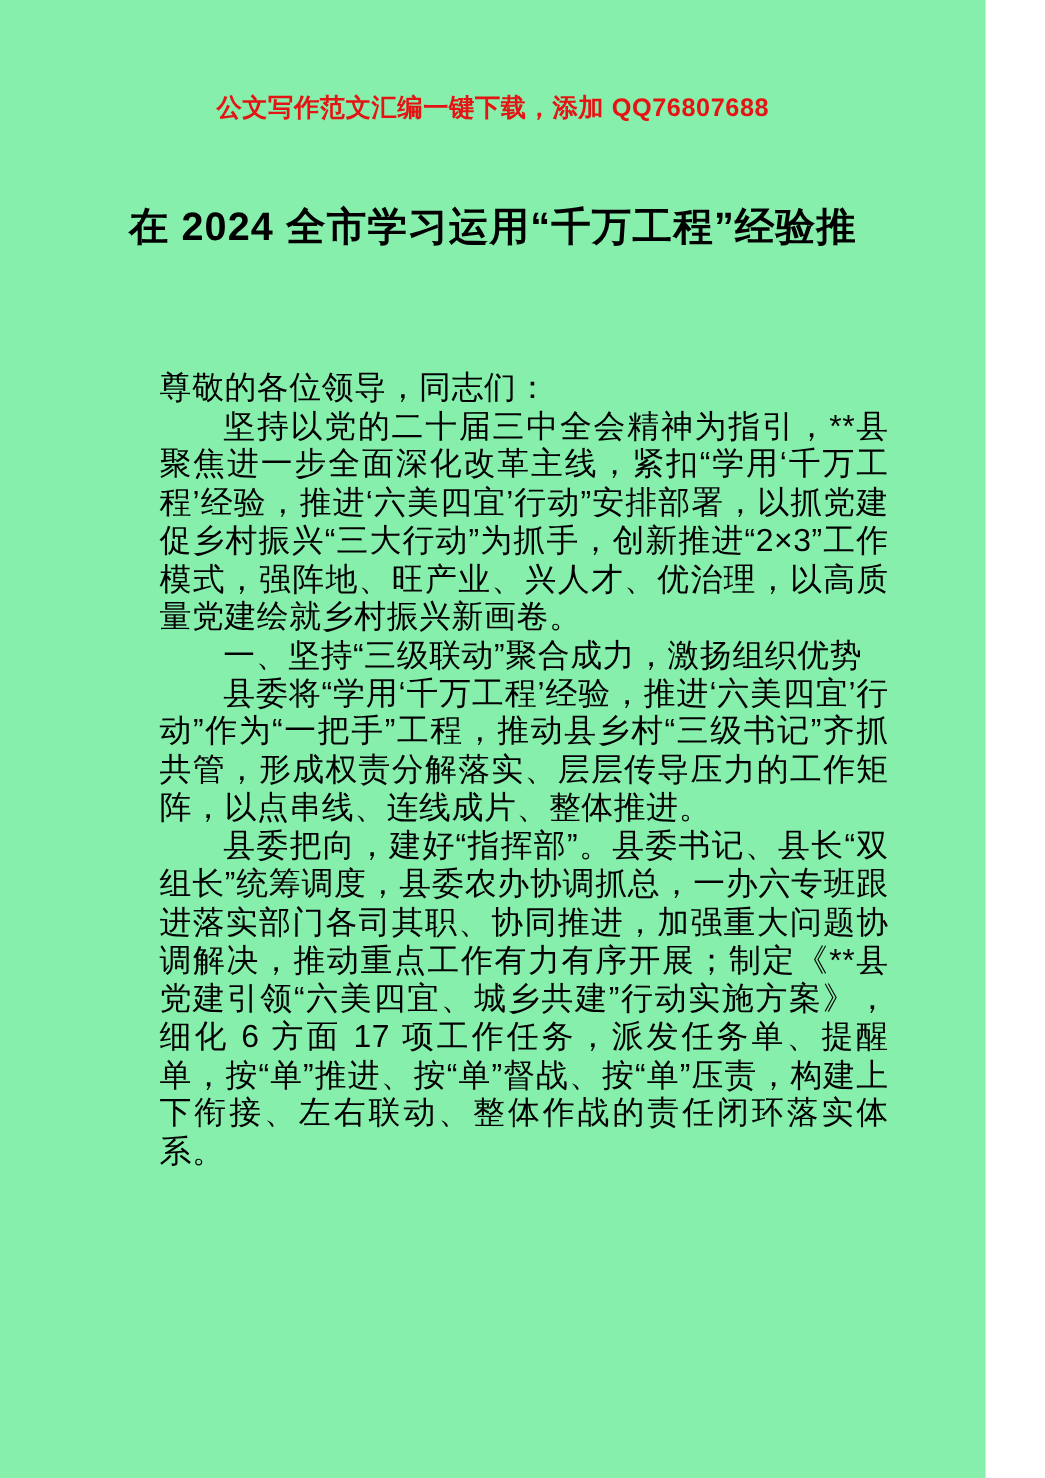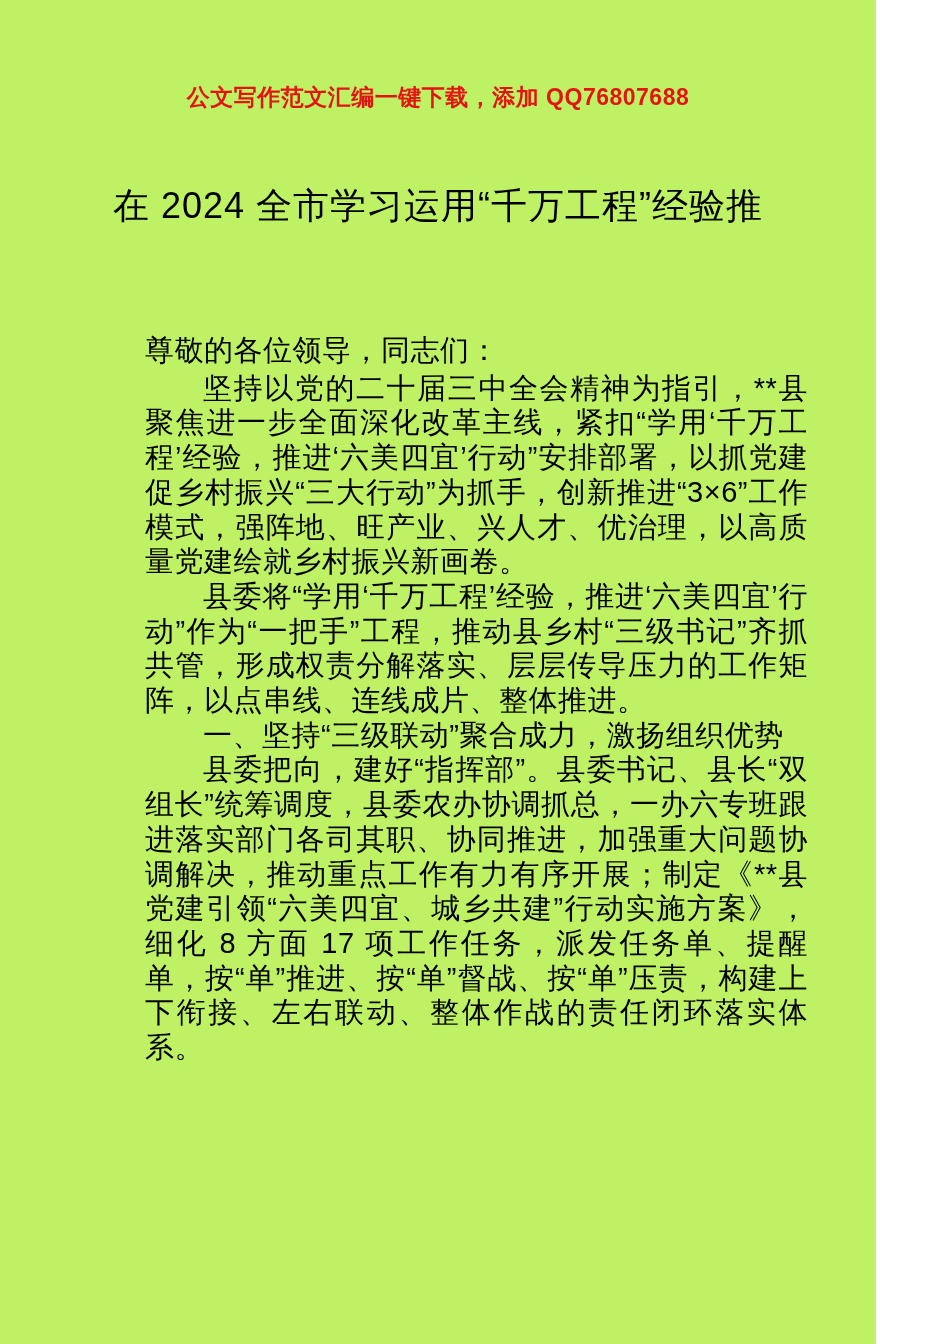--- a/index.html
+++ b/index.html
@@ -2,47 +2,46 @@
 <html><head>
 <meta charset="utf-8">
 <style>
   html, body {
     margin: 0;
     padding: 0;
     background: #ffffff;
   }
   .page {
     position: relative;
-    width: 832px;
+    width: 896px;
     height: 1344px;
-    background: #bef264;
+    background: #86efac;
     overflow: hidden;
     font-family: "Liberation Sans", "DejaVu Sans", sans-serif;
     color: #000000;
-    padding-left: 44px;
   }
   .promo {
     position: absolute;
     top: 82px;
     left: 0;
     right: 0;
     text-align: center;
     font-size: 23px;
     font-weight: bold;
     letter-spacing: 0.5px;
   }
   .doc-title {
     position: absolute;
     top: 170px;
     left: 80px;
     right: 80px;
     margin: 0;
     text-align: center;
     font-size: 36px;
-    font-weight: normal;
+    font-weight: bold;
     line-height: 71px;
     letter-spacing: 1px;
   }
   .doc-title .title-line {
     display: block;
     white-space: nowrap;
   }
   .doc-body {
     position: absolute;
     top: 336px;
@@ -52,21 +51,20 @@
     line-height: 34.7px;
     text-align: justify;
     letter-spacing: 0.5px;
   }
   .doc-body p {
     margin: 0;
     padding: 0;
   }
   .salutation {
     text-indent: 0;
-    font-family: Liberation Mono, monospace;
   }
   .para {
     text-indent: 2em;
   }
   .para.heading {
     text-indent: 2em;
   }
 </style>
 </head>
 <body>
@@ -75,20 +73,20 @@
 
   <div class="promo" style="color: rgb(229, 20, 20);">公文写作范文汇编一键下载，添加 QQ76807688</div>
 
   <h1 class="doc-title">
     <span class="title-line">在 2024 全市学习运用“千万工程”经验推</span>
   </h1>
 
   <div class="doc-body">
     <p class="salutation">尊敬的各位领导，同志们：</p>
     <div>
-        <p class="para body">坚持以党的二十届三中全会精神为指引，**县聚焦进一步全面深化改革主线，紧扣“学用‘千万工程’经验，推进‘六美四宜’行动”安排部署，以抓党建促乡村振兴“三大行动”为抓手，创新推进“3×6”工作模式，强阵地、旺产业、兴人才、优治理，以高质量党建绘就乡村振兴新画卷。</p>
+        <p class="para body">坚持以党的二十届三中全会精神为指引，**县聚焦进一步全面深化改革主线，紧扣“学用‘千万工程’经验，推进‘六美四宜’行动”安排部署，以抓党建促乡村振兴“三大行动”为抓手，创新推进“2×3”工作模式，强阵地、旺产业、兴人才、优治理，以高质量党建绘就乡村振兴新画卷。</p>
+        <p class="para heading">一、坚持“三级联动”聚合成力，激扬组织优势</p>
         <p class="para body">县委将“学用‘千万工程’经验，推进‘六美四宜’行动”作为“一把手”工程，推动县乡村“三级书记”齐抓共管，形成权责分解落实、层层传导压力的工作矩阵，以点串线、连线成片、整体推进。</p>
-        <p class="para heading">一、坚持“三级联动”聚合成力，激扬组织优势</p>
-        <p class="para body">县委把向，建好“指挥部”。县委书记、县长“双组长”统筹调度，县委农办协调抓总，一办六专班跟进落实部门各司其职、协同推进，加强重大问题协调解决，推动重点工作有力有序开展；制定《**县党建引领“六美四宜、城乡共建”行动实施方案》，细化 8 方面 17 项工作任务，派发任务单、提醒单，按“单”推进、按“单”督战、按“单”压责，构建上下衔接、左右联动、整体作战的责任闭环落实体系。</p>
+        <p class="para body">县委把向，建好“指挥部”。县委书记、县长“双组长”统筹调度，县委农办协调抓总，一办六专班跟进落实部门各司其职、协同推进，加强重大问题协调解决，推动重点工作有力有序开展；制定《**县党建引领“六美四宜、城乡共建”行动实施方案》，细化 6 方面 17 项工作任务，派发任务单、提醒单，按“单”推进、按“单”督战、按“单”压责，构建上下衔接、左右联动、整体作战的责任闭环落实体系。</p>
       </div>
   </div>
 
 </div>
 
 </body></html>

